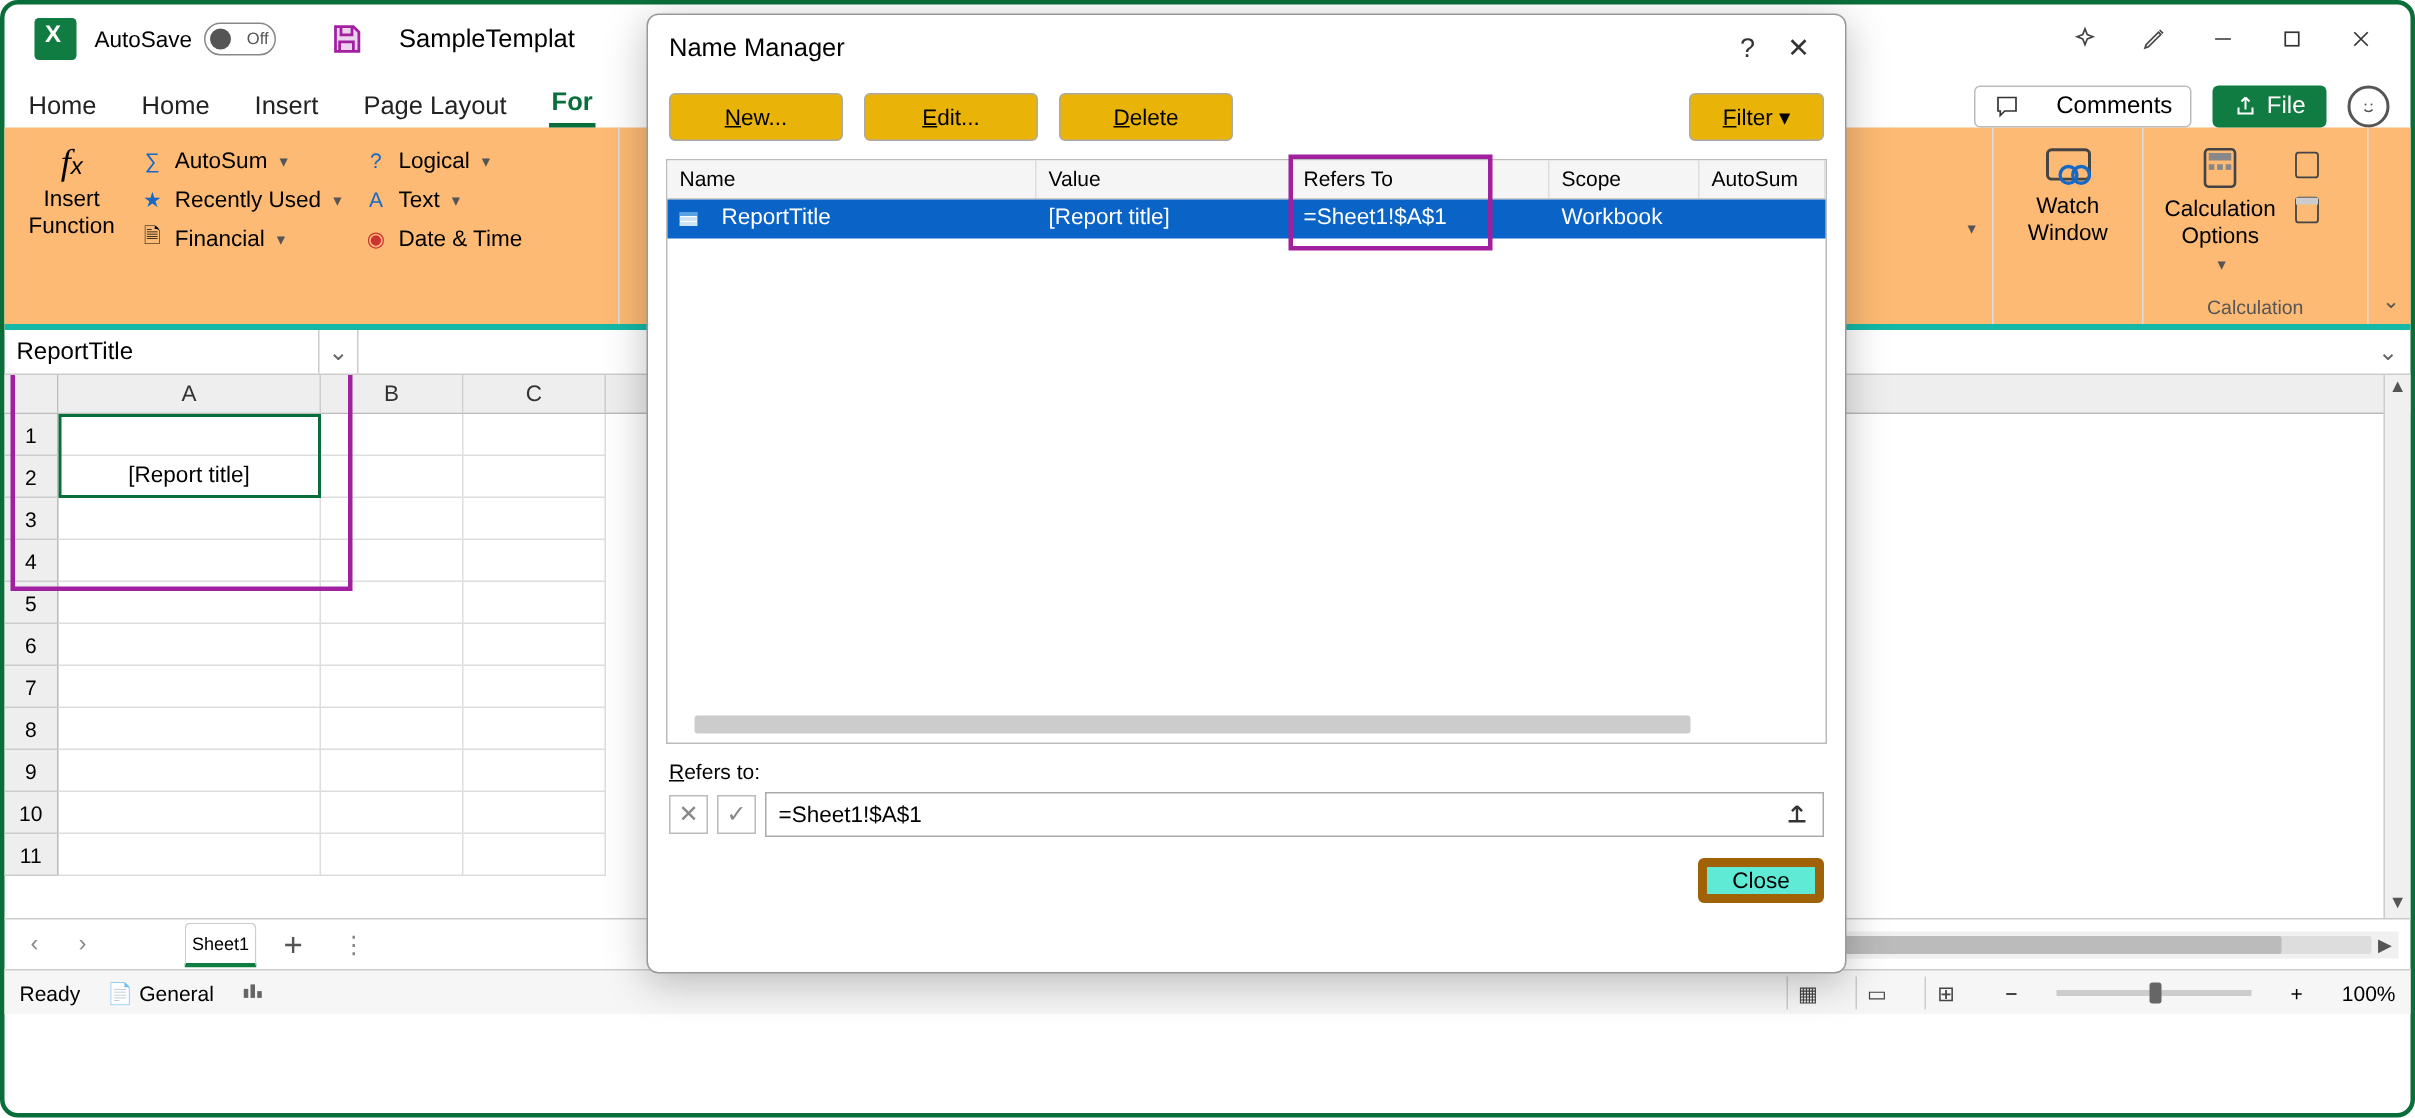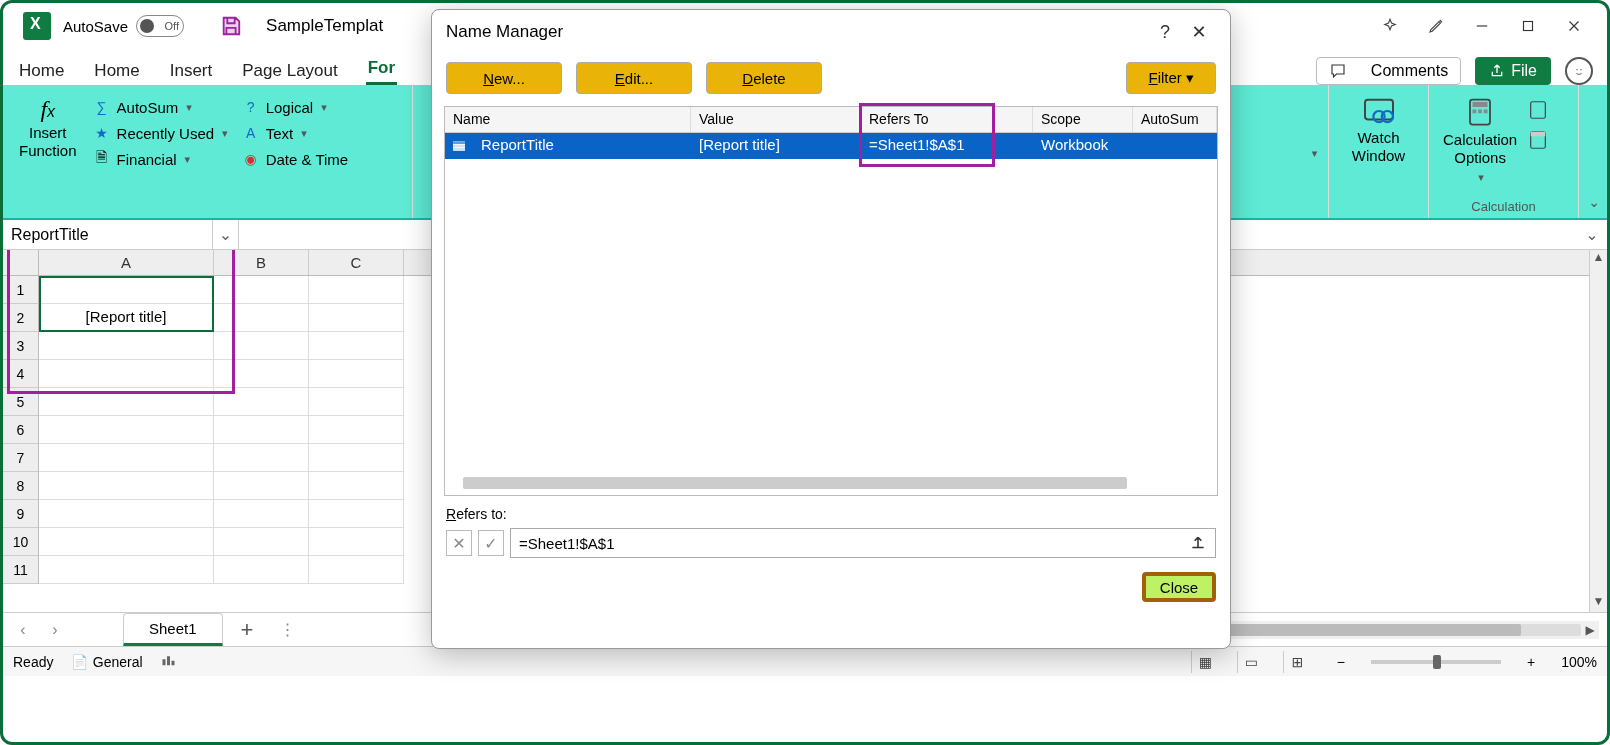--- a/index.html
+++ b/index.html
@@ -23,21 +23,21 @@
   
   .tabs { display:flex; align-items:flex-end; height:36px; padding:0 14px; gap:26px; font-size:17px; }
   .tab { padding:4px 2px; color:#222; }
   .tab.active { color:#0a6e3a; border-bottom:3px solid #0a6e3a; font-weight:600; }
   .right-actions { margin-left:auto; display:flex; gap:14px; align-items:center; }
   .comments-btn { border:1px solid #bbb; border-radius:4px; padding:4px 12px; font-size:16px; display:flex; gap:24px; align-items:center; background:#fff;}
   .share-btn { background:#107c41; color:#fff; border-radius:4px; padding:5px 14px; font-size:16px; display:flex; gap:6px; align-items:center;}
   .smiley { width:28px; height:28px; border:2px solid #555; border-radius:50%; display:flex; align-items:center; justify-content:center; }
 
   
-  .ribbon { display:flex; height:135px; border-bottom:2px solid #14b8a6; background:#5eead4; }
+  .ribbon { display:flex; height:135px; border-bottom:4px solid #14b8a6; background:#fdba74; }
   .ribbon-group { border-right:1px solid #ddd; padding:6px 10px 2px; display:flex; flex-direction:column; }
   .ribbon-group-label { text-align:center; font-size:13px; color:#555; margin-top:auto; padding:4px 0 2px; }
   .insert-func { text-align:center; font-size:15px; line-height:1.2; padding:4px 6px; }
   .insert-func .fx { font-style:italic; font-family:"Times New Roman",serif; font-size:24px; }
   .mini-row { display:flex; align-items:center; gap:6px; padding:3px 4px; font-size:15px; white-space:nowrap; }
   .mini-row .icon { width:18px; height:18px; display:inline-flex; align-items:center; justify-content:center; font-size:14px; }
   .chev { font-size:11px; color:#555; margin-left:2px; }
   .col { display:flex; flex-direction:column; gap:2px; }
   .big-item { text-align:center; font-size:15px; line-height:1.2; padding:6px 4px 0; }
   .big-item svg { display:block; margin:0 auto 4px; }
@@ -63,21 +63,21 @@
   .cell.wide { width:175px; }
   .sel-cell { border:2px solid #0a6e3a; position:absolute; pointer-events:none; }
   .purple-hl { position:absolute; border:3px solid #a020a0; pointer-events:none; }
   .vscroll { position:absolute; right:0; top:0; width:18px; height:100%; background:#f0f0f0; border-left:1px solid #ccc; }
   .vscroll .up, .vscroll .down { height:18px; text-align:center; font-size:12px; color:#555; }
   .vscroll .down { position:absolute; bottom:0; width:100%; }
 
   
   .sheet-bar { height:34px; display:flex; align-items:center; border-top:1px solid #ccc; padding:0 8px; gap:8px; }
   .sheet-nav { width:24px; height:24px; display:flex; align-items:center; justify-content:center; color:#888; }
-  .sheet-tab { padding:6px 25px; border:1px solid #ccc; border-bottom:3px solid #107c41; font-size:15px; background:#fff; border-top-left-radius:4px; border-top-right-radius:4px;}
+  .sheet-tab { padding:6px 4px; border:1px solid #ccc; border-bottom:3px solid #107c41; font-size:12px; background:#fff; border-top-left-radius:4px; border-top-right-radius:4px;}
   .add-sheet { font-size:22px; color:#555; padding:0 10px;}
   .hscroll { margin-left:auto; height:18px; flex:0 0 540px; background:#f0f0f0; display:flex; align-items:center;}
   .hscroll .arrow { width:18px; text-align:center; font-size:12px; color:#555;}
   .hscroll .track { flex:1; height:12px; background:#ddd; position:relative; border-radius:2px;}
   .hscroll .thumb { position:absolute; left:0; top:0; height:12px; width:88%; background:#bbb; border-radius:2px;}
   .dots { font-size:16px; color:#888; margin:0 8px; cursor:default;}
 
   
   .status-bar { height:30px; border-top:1px solid #ccc; display:flex; align-items:center; padding:0 10px; font-size:14px; gap:18px; background:#f6f6f6;}
   .status-bar .spacer { flex:1;}
@@ -106,21 +106,21 @@
   .list-hscroll{ position:absolute; left:18px; right:90px; bottom:6px; height:12px; background:#ccc; border-radius:2px;}
   .purple-col-hl { position:absolute; border:3px solid #a020a0; pointer-events:none;}
   .refers-row { padding:10px 14px 0; font-size:14px; }
   .refers-row .u { text-decoration:underline; }
   .refers-input-row { display:flex; gap:6px; padding:6px 14px 0; align-items:center;}
   .ref-icon { width:26px; height:26px; border:1px solid #bbb; display:flex; align-items:center; justify-content:center; color:#888;}
   .ref-input { flex:1; height:30px; border:1px solid #aaa; padding:4px 8px; font-size:15px; display:flex; align-items:center; justify-content:space-between;}
   .ref-up { width:18px; height:18px; color:#333;}
   .dlg-footer { display:flex; padding:14px; }
   .dlg-footer .sp { flex:1;}
-  .close-btn { width:74px; height:30px; border:4px solid #a16207; border-radius:4px; background:#bef264; font-size:15px;}
+  .close-btn { width:84px; height:30px; border:6px solid #a16207; border-radius:4px; background:#5eead4; font-size:15px;}
 
   .highlight-icon { color:#1668c7; }
 </style>
 </head>
 <body>
 
 <div class="app-border">
 
   <div class="titlebar">
     <div class="excel-icon"></div>

